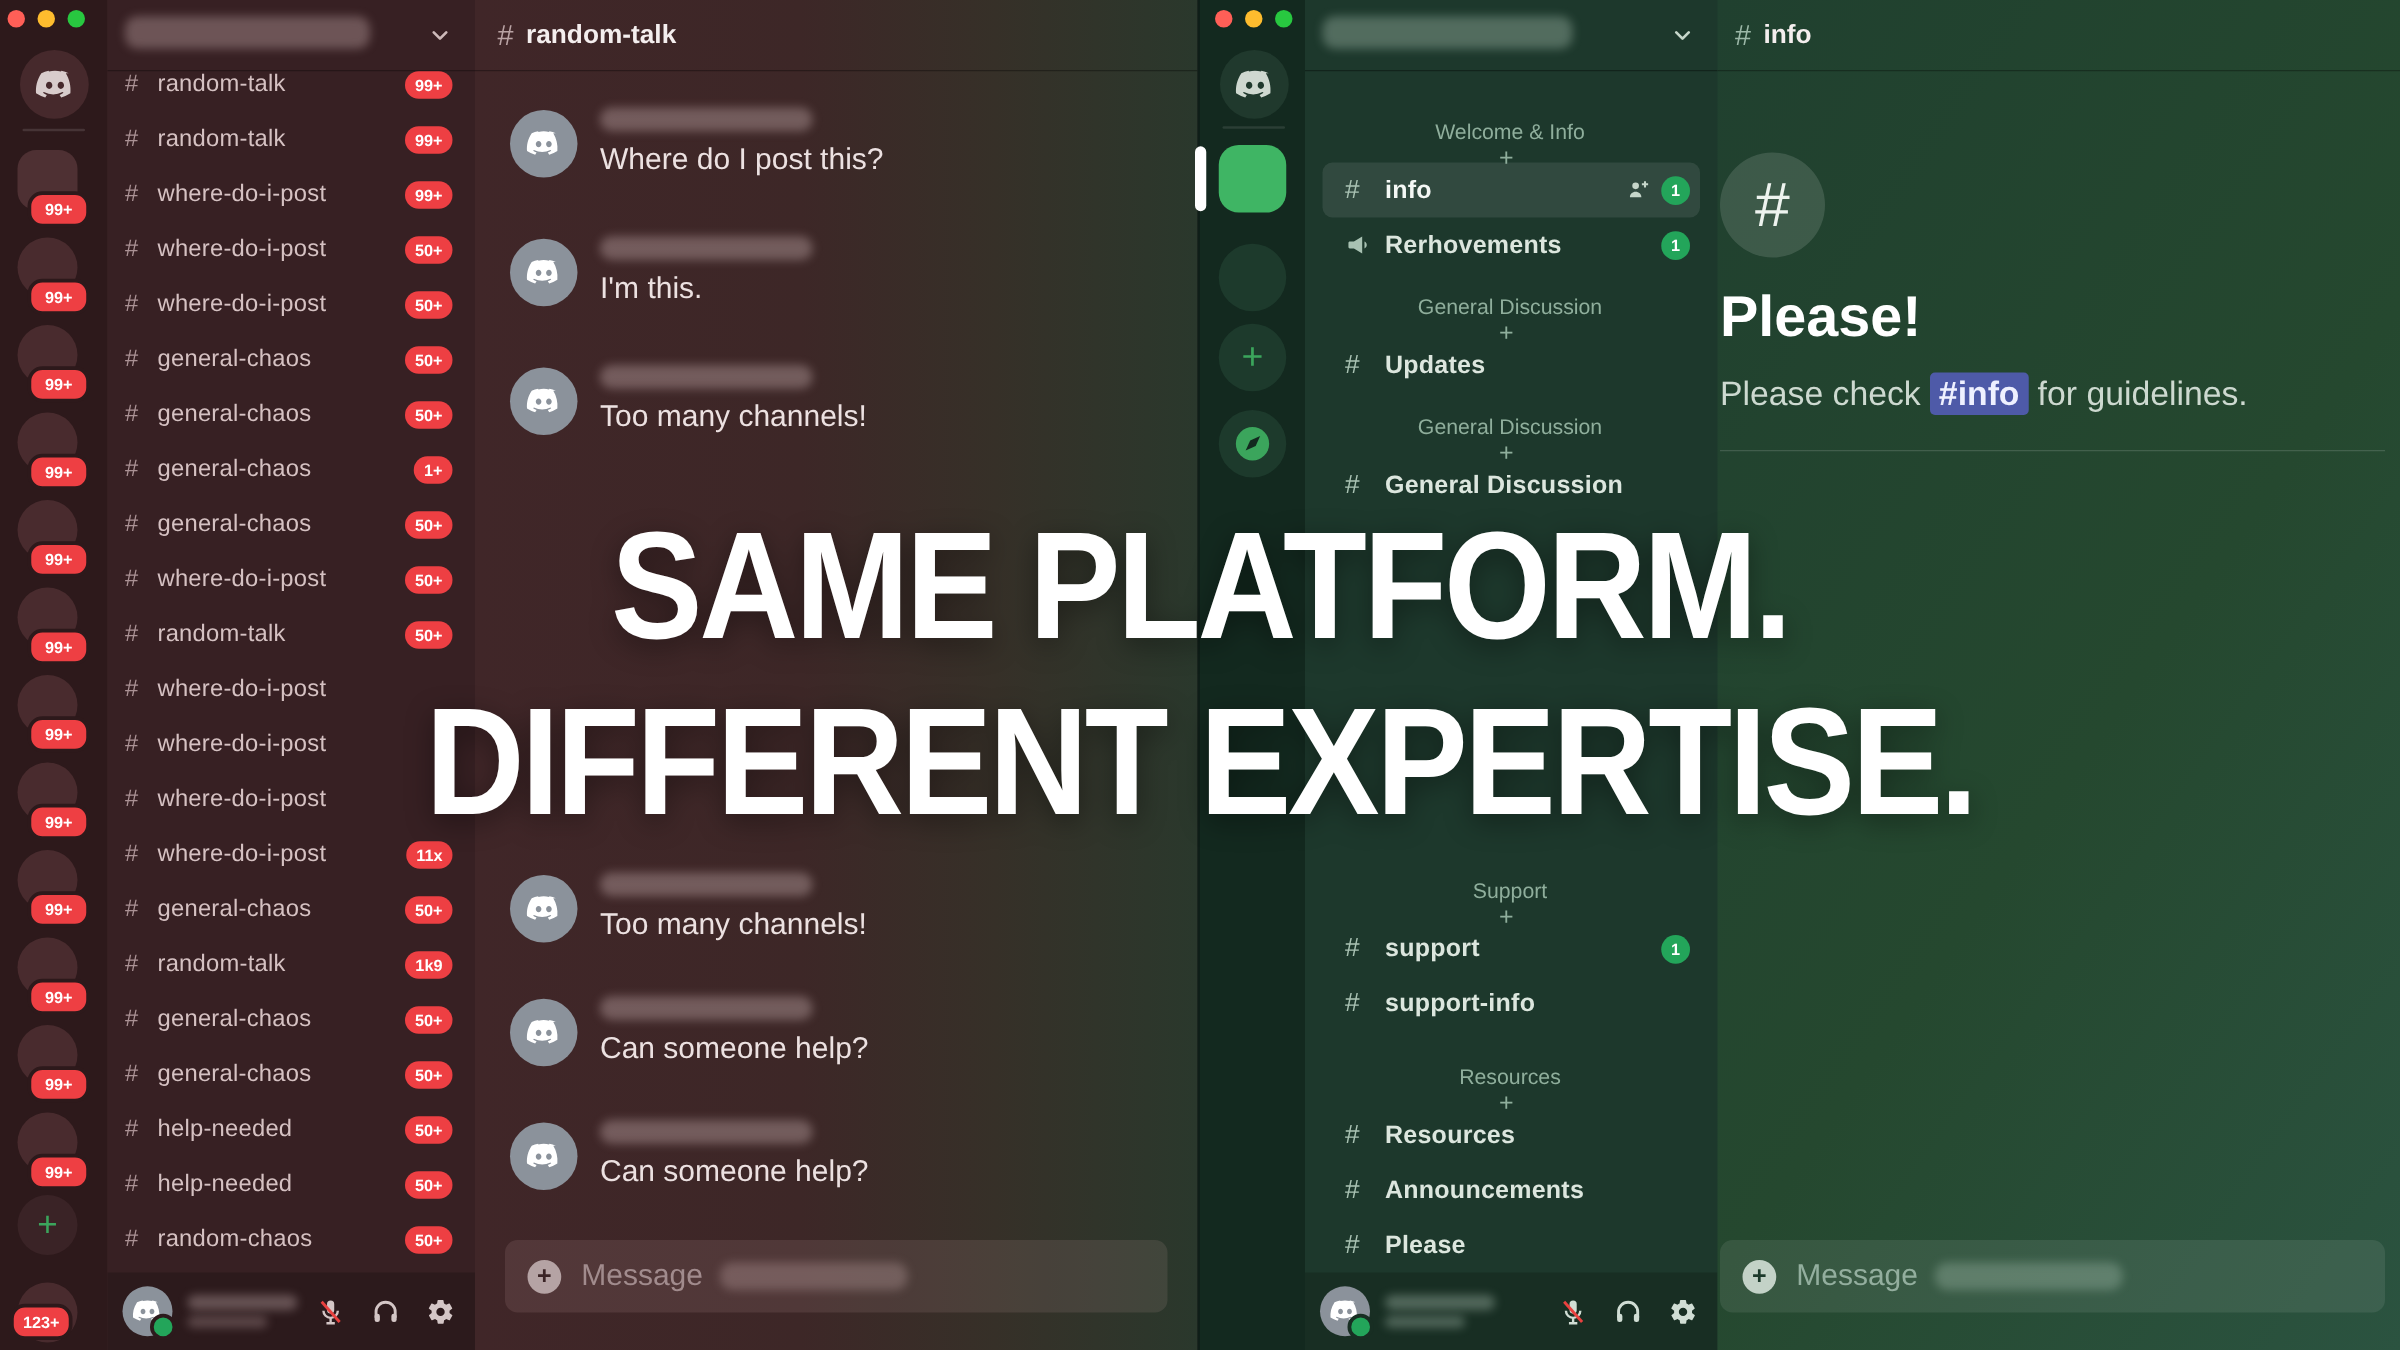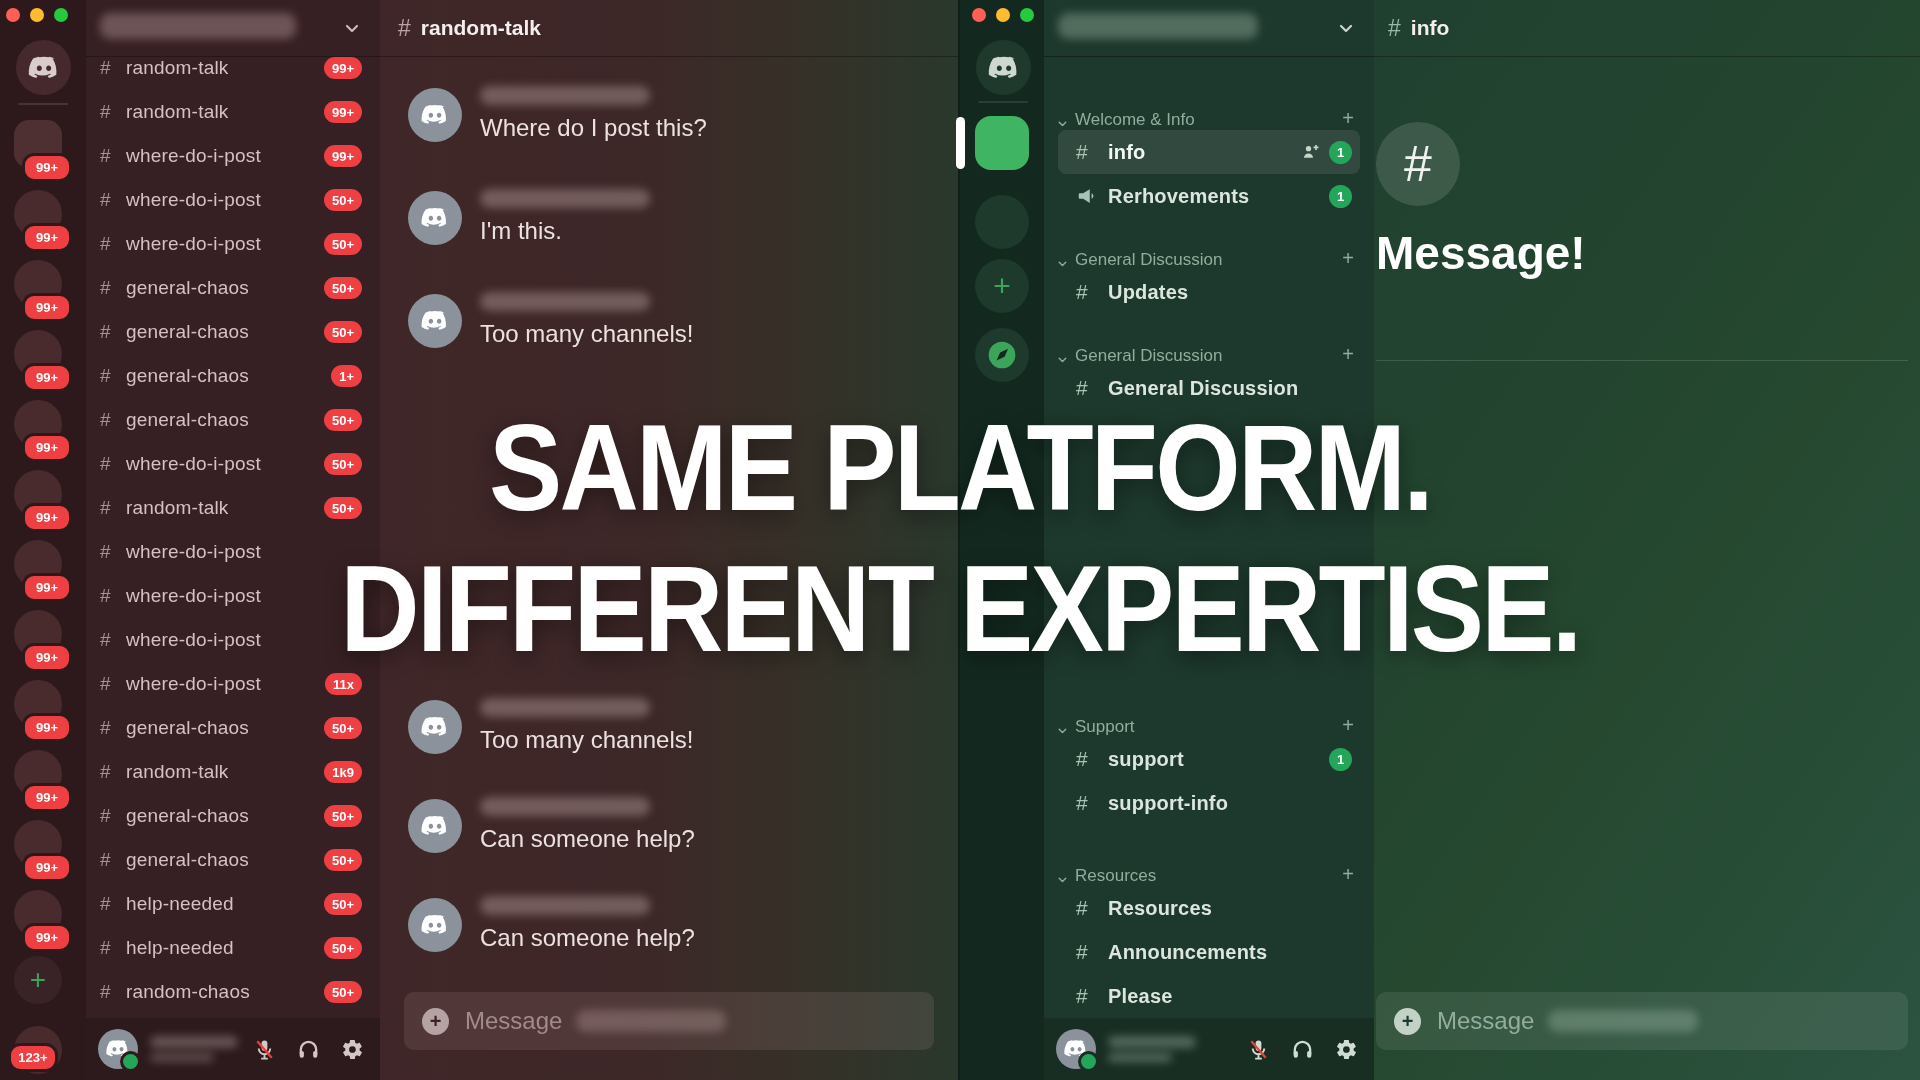--- a/index.html
+++ b/index.html
@@ -80,21 +80,21 @@
   .r-item{position:absolute;left:15px;width:54px;height:54px;border-radius:50%;background:#1d3a2c;
           display:flex;align-items:center;justify-content:center;}
   .r-item.plus{color:#3ba55c;font-size:30px;}
   .r-side{position:absolute;left:84px;top:0;width:330px;height:1080px;background:#1d382c;}
   .r-side .side-hdr-pill{background:rgba(206,228,212,.30);width:200px;}
   .r-side .side-hdr-chev{color:#c6d6ca;}
   .r-secs{position:absolute;left:0;top:78px;width:100%;}
   .r-sec{margin-top:18px;}
   .r-sec.gap-big{margin-top:293px;}
   .r-sec.gap-med{margin-top:27px;}
-  .cat-row{height:34px;display:flex;align-items:flex-end;padding:0 20px 0 12px;color:#8fae9c;}
+  .cat-row{height:34px;display:flex;align-items:center;padding:0 20px 0 12px;color:#8fae9c;flex-direction:column;}
   .cat-row .cat-title{font-size:17px;margin-left:6px;flex:1;}
   .cat-row .cat-plus{font-size:20px;}
   .r-chan{height:44px;display:flex;align-items:center;margin:0 14px 0 14px;padding:0 8px 0 18px;border-radius:8px;}
   .r-chan.active{background:rgba(255,255,255,.09);}
   .r-chan .hash{width:32px;font-size:21px;color:#a9c2b3;}
   .r-chan .rname{flex:1;font-size:20px;font-weight:bold;color:#dce6de;letter-spacing:.2px;}
   .r-chan.active .rname{color:#f4f8f5;}
   .r-chan .mic-ic{margin-right:8px;color:#c6d6ca;}
   .gbadge{width:23px;height:23px;border-radius:50%;background:#23a55a;color:#fff;font-size:13px;
           font-weight:bold;display:flex;align-items:center;justify-content:center;}
@@ -579,21 +579,22 @@
       </div>
     </div>
 
     <div class="r-chat">
       <div class="chat-hdr" style="padding-left:14px">
         <span class="hash">#</span>
         <span class="htitle">info</span>
       </div>
       <div class="chat-divider" style="background:rgba(0,0,0,.30)"></div>
       <div class="hash-circle">#</div>
-      <div class="welcome-title">Message!</div>
+      <div class="welcome-title">Please!</div>
+      <div class="welcome-line"><span>Please check </span><span class="mention">#info</span><span> for guidelines.</span></div>
       <div class="welcome-div"></div>
       <div class="inputbar">
         <span class="plus-circle">+</span>
         <span class="ph">Message</span>
         <span class="inpill blurpill"></span>
       </div>
     </div>
   </section>
 
   <div class="overlay">

